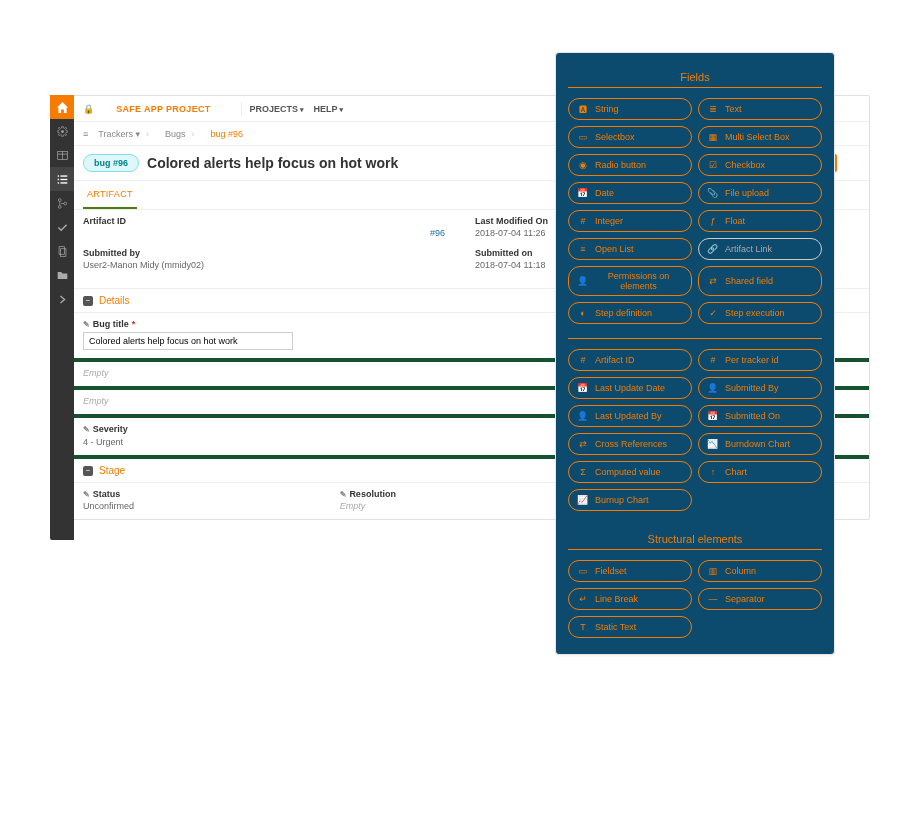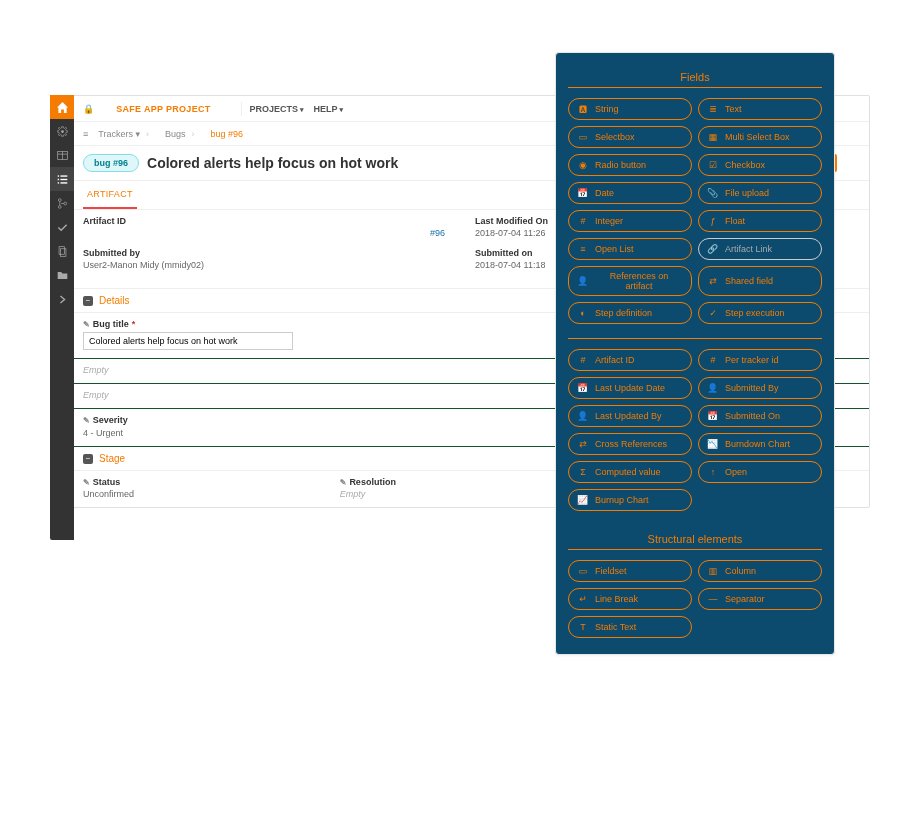--- a/index.html
+++ b/index.html
@@ -29,34 +29,34 @@
   .crumbs .listicon { color:#888; margin-right: 2px; }
   
   .titlebar { padding: 8px 32px; display: flex; align-items: center; gap: 8px; border-bottom: 1px solid #eee; }
   .badge { background: #e0f7fa; border: 1px solid #80deea; color: #00838f; border-radius: 10px; padding: 3px 10px; font-size: 9px; font-weight: 600; }
   .page-title { font-size: 14px; font-weight: 700; color: #333; flex: 1; }
   .actions-btn { background: #f57c00; color: #fff; border-radius: 2px; padding: 4px 8px; font-size: 9px; cursor:pointer; display:flex; align-items:center; gap:4px; }
   .actions-btn::before { content:"≡"; }
   .actions-btn::after { content:"▾"; font-size:7px; }
   
   .tabs { padding: 0 32px; border-bottom: 1px solid #eee; font-size: 9px; }
-  .tab { display: inline-block; padding: 8px 4px; text-transform: uppercase; color: #f57c00; border-bottom: 2px solid #ef4444; letter-spacing:.3px; cursor:pointer; }
+  .tab { display: inline-block; padding: 8px 4px; text-transform: uppercase; color: #f57c00; border-bottom: 2px solid #4d7c0f; letter-spacing:.3px; cursor:pointer; }
   
   .section { padding: 6px 32px 8px; border-bottom: 1px solid #eee; }
   .row2 { display: flex; gap: 30px; margin-bottom: 10px; }
   .row2 .kv { flex: 1; }
   .kv .k { font-weight: 700; color: #333; font-size: 9px; margin-bottom: 2px; }
   .kv .v { color: #666; font-size: 9px; }
   .kv .v.link { color: #196fa8; text-align: right; }
   
   .group-header { padding: 6px 32px; border-bottom: 1px solid #eee; display:flex; align-items:center; gap:6px; cursor:pointer; }
   .group-header .sq { width:10px; height:10px; background:#555; border-radius:2px; display:flex; align-items:center; justify-content:center; color:#fff; font-size:8px; }
   .group-header .label { color: #f57c00; font-size: 10px; font-weight: 400; }
   
-  .field-block { padding: 6px 32px 8px; border-bottom: 1px solid #14532d; }
+  .field-block { padding: 6px 32px 8px; border-bottom: 4px solid #14532d; }
   .field-block .lbl { color: #333; font-size: 9px; font-weight: 700; margin-bottom: 3px; display:flex; align-items:center; gap:3px; }
   .field-block .lbl::before { content:"✎"; color:#888; font-size:8px; }
   .field-block .required { color: #d32f2f; }
   .field-block input.text { width: 210px; border: 1px solid #ccc; padding: 3px 5px; font-size: 9px; }
   .field-block .val { color: #666; font-size: 9px; }
   .field-block .empty { color: #aaa; font-style: italic; font-size: 9px; }
   
   .row3 { display:flex; gap:16px; padding: 6px 32px 8px; }
   .row3 .kv { flex:1; }
   .row3 .kv .k::before { content:"✎"; color:#888; font-size:8px; margin-right:3px; }
@@ -276,21 +276,21 @@
       <div class="pill">
         <span class="ico">≡</span>
         <span>Open List</span>
       </div>
       <div class="pill disabled">
         <span class="ico">🔗</span>
         <span>Artifact Link</span>
       </div>
       <div class="pill">
         <span class="ico">👤</span>
-        <span>References on artifact</span>
+        <span>Permissions on elements</span>
       </div>
       <div class="pill">
         <span class="ico">⇄</span>
         <span>Shared field</span>
       </div>
       <div class="pill">
         <span class="ico">◐</span>
         <span>Step definition</span>
       </div>
       <div class="pill">
@@ -332,21 +332,21 @@
       <div class="pill">
         <span class="ico">📉</span>
         <span>Burndown Chart</span>
       </div>
       <div class="pill">
         <span class="ico">Σ</span>
         <span>Computed value</span>
       </div>
       <div class="pill">
         <span class="ico">↑</span>
-        <span>Open</span>
+        <span>Chart</span>
       </div>
       <div class="pill">
         <span class="ico">📈</span>
         <span>Burnup Chart</span>
       </div>
     </div>
   <div class="sect-gap"></div>
   <h3>Structural elements</h3>
   <hr>
   <div class="pill-grid" id="grid-structural">

